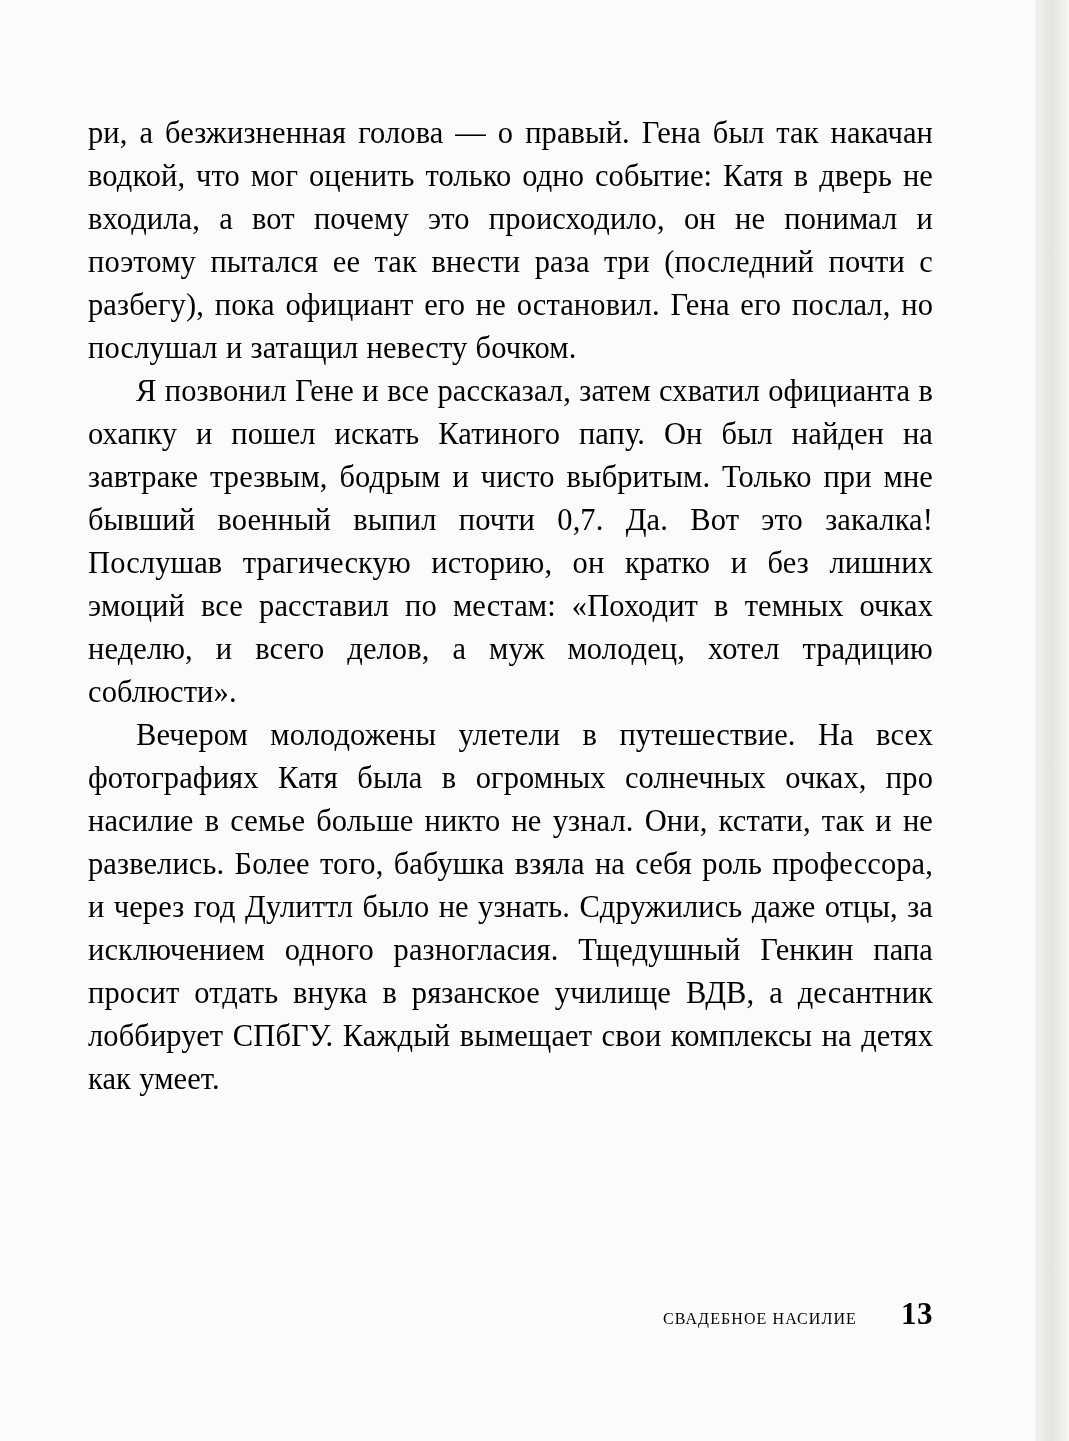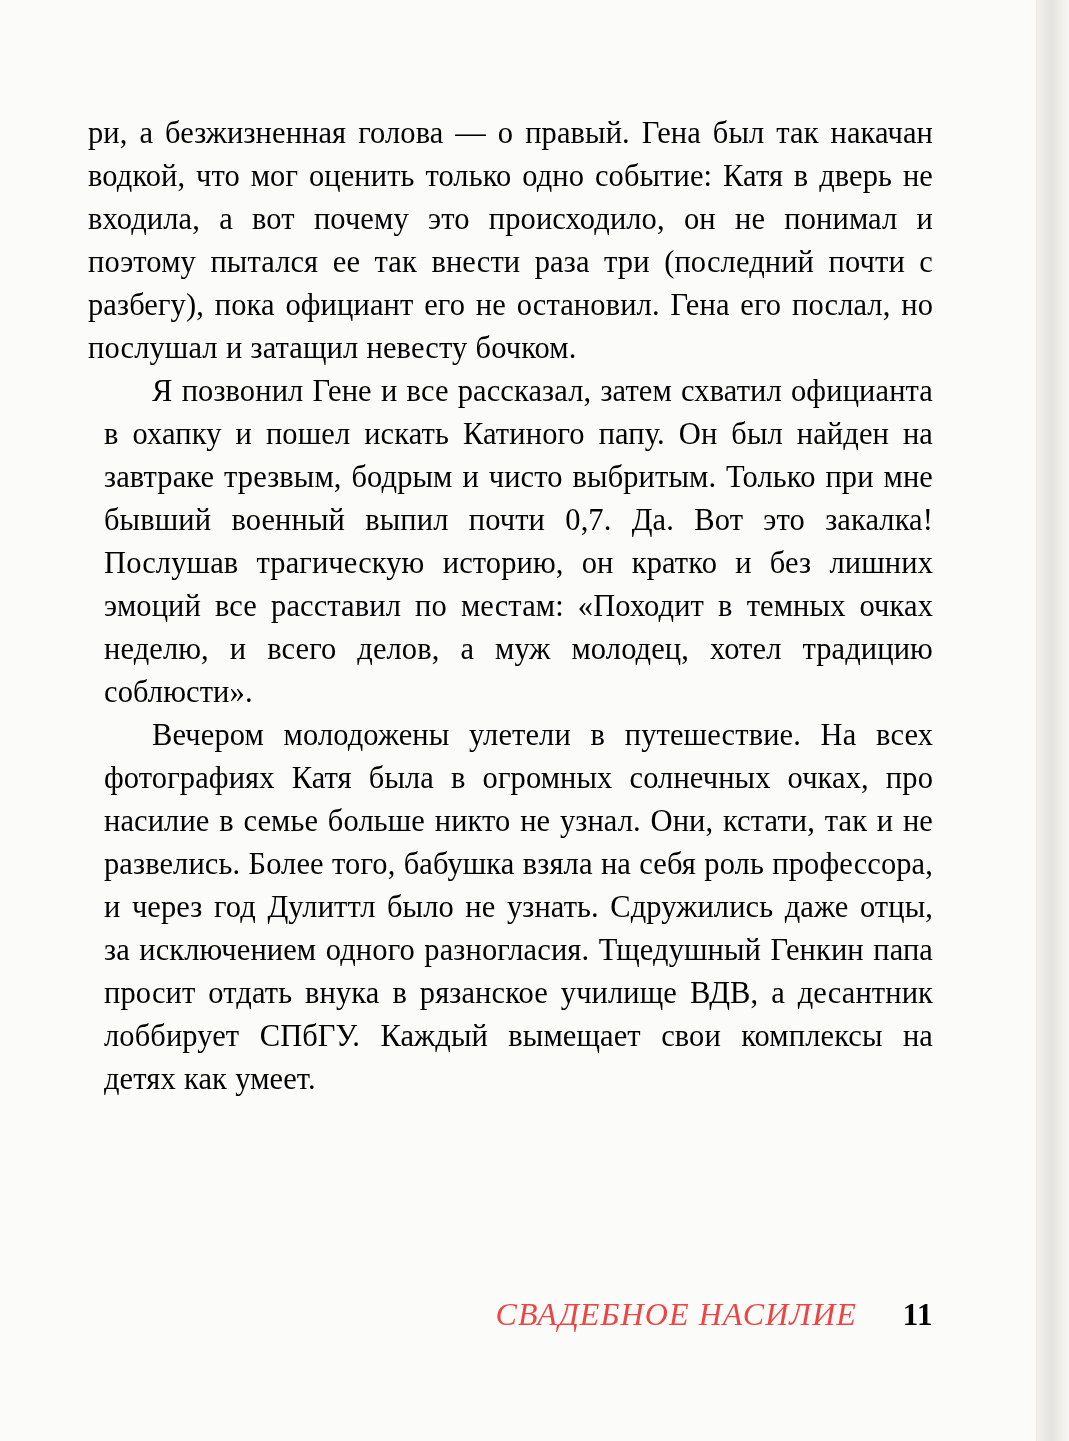--- a/index.html
+++ b/index.html
@@ -49,37 +49,35 @@
     font-size: 30.5px;
     line-height: 43px;
     text-align: justify;
     text-justify: inter-word;
     letter-spacing: 0.1px;
     word-spacing: 0.5px;
     hyphens: manual;
   }
   p.body-par.indent {
     text-indent: 48px;
-    margin-left: 16px;
   }
   .footer {
     position: absolute;
     left: 88px;
     top: 1296px;
     width: 845px;
     display: flex;
     align-items: baseline;
     justify-content: flex-end;
     gap: 36px;
   }
   .running-title {
-    font-style: italic;
-    font-size: 32px;
+    font-size: 16px;
     letter-spacing: 1.1px;
-    color: #ef4444;
+    color: #000000;
   }
   .page-number {
     font-size: 31px;
     font-weight: bold;
     letter-spacing: 0.5px;
     color: #000;
     min-width: 40px;
     text-align: right;
   }
 </style>
@@ -92,16 +90,16 @@
   <div class="page-edge-line"></div>
 
   <div class="text-column">
     <p class="body-par">ри, а безжизненная голова — о правый. Гена был так накачан водкой, что мог оценить только одно событие: Катя в дверь не входила, а вот почему это происходило, он не понимал и поэтому пытался ее так внести раза три (последний почти с разбегу), пока официант его не остановил. Гена его послал, но послушал и затащил невесту бочком.</p>
     <p class="body-par indent">Я позвонил Гене и все рассказал, затем схватил официанта в охапку и пошел искать Катиного папу. Он был найден на завтраке трезвым, бодрым и чисто выбритым. Только при мне бывший военный выпил почти 0,7. Да. Вот это закалка! Послушав трагическую историю, он кратко и без лишних эмоций все расставил по местам: «Походит в темных очках неделю, и всего делов, а муж молодец, хотел традицию соблюсти».</p>
     <p class="body-par indent">Вечером молодожены улетели в путешествие. На всех фотографиях Катя была в огромных солнечных очках, про насилие в семье больше никто не узнал. Они, кстати, так и не развелись. Более того, бабушка взяла на себя роль профессора, и через год Дулиттл было не узнать. Сдружились даже отцы, за исключением одного разногласия. Тщедушный Генкин папа просит отдать внука в рязанское училище ВДВ, а десантник лоббирует СПбГУ. Каждый вымещает свои комплексы на детях как умеет.</p>
   </div>
 
   <div class="footer">
     <span class="running-title">СВАДЕБНОЕ НАСИЛИЕ</span>
-    <span class="page-number">11</span>
+    <span class="page-number">13</span>
   </div>
 
 </div>
 
 </body></html>

